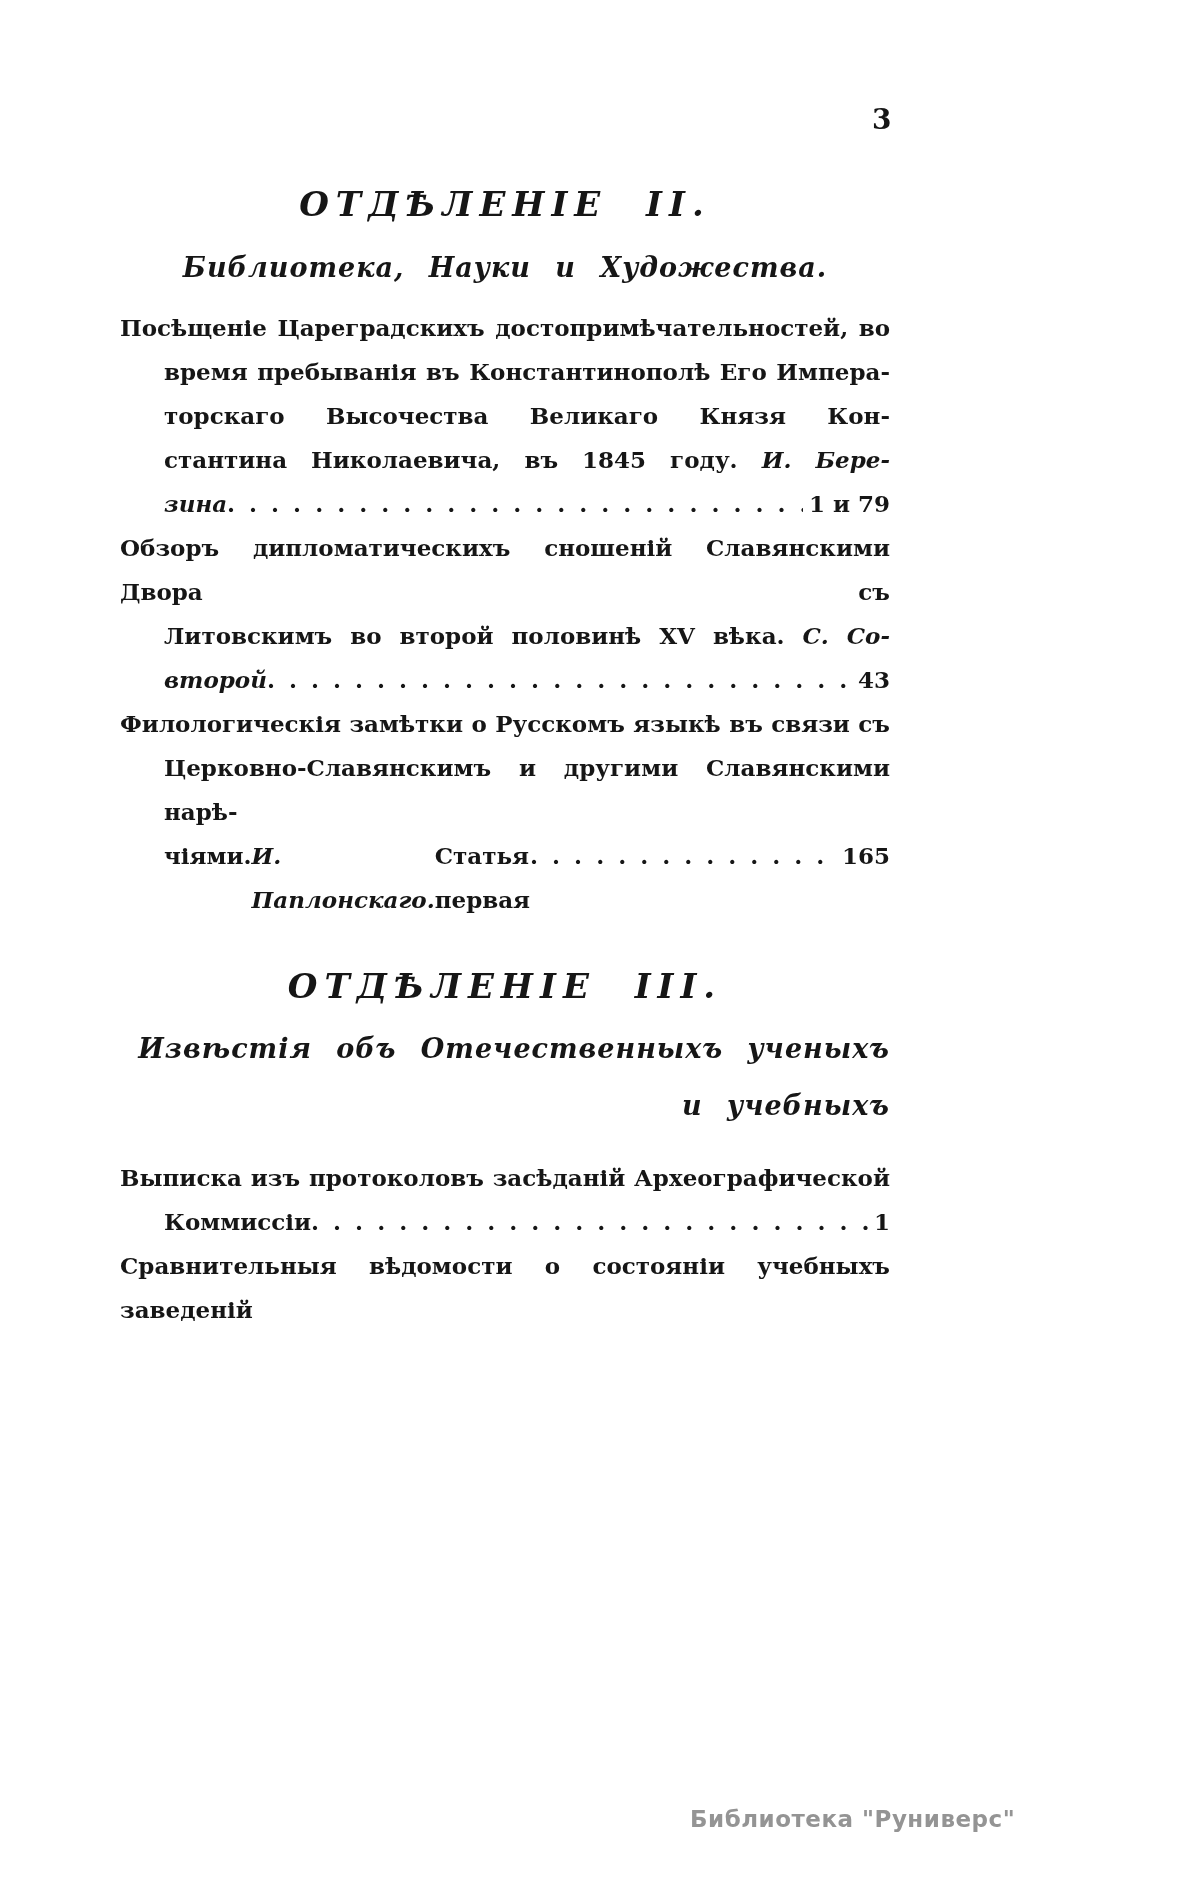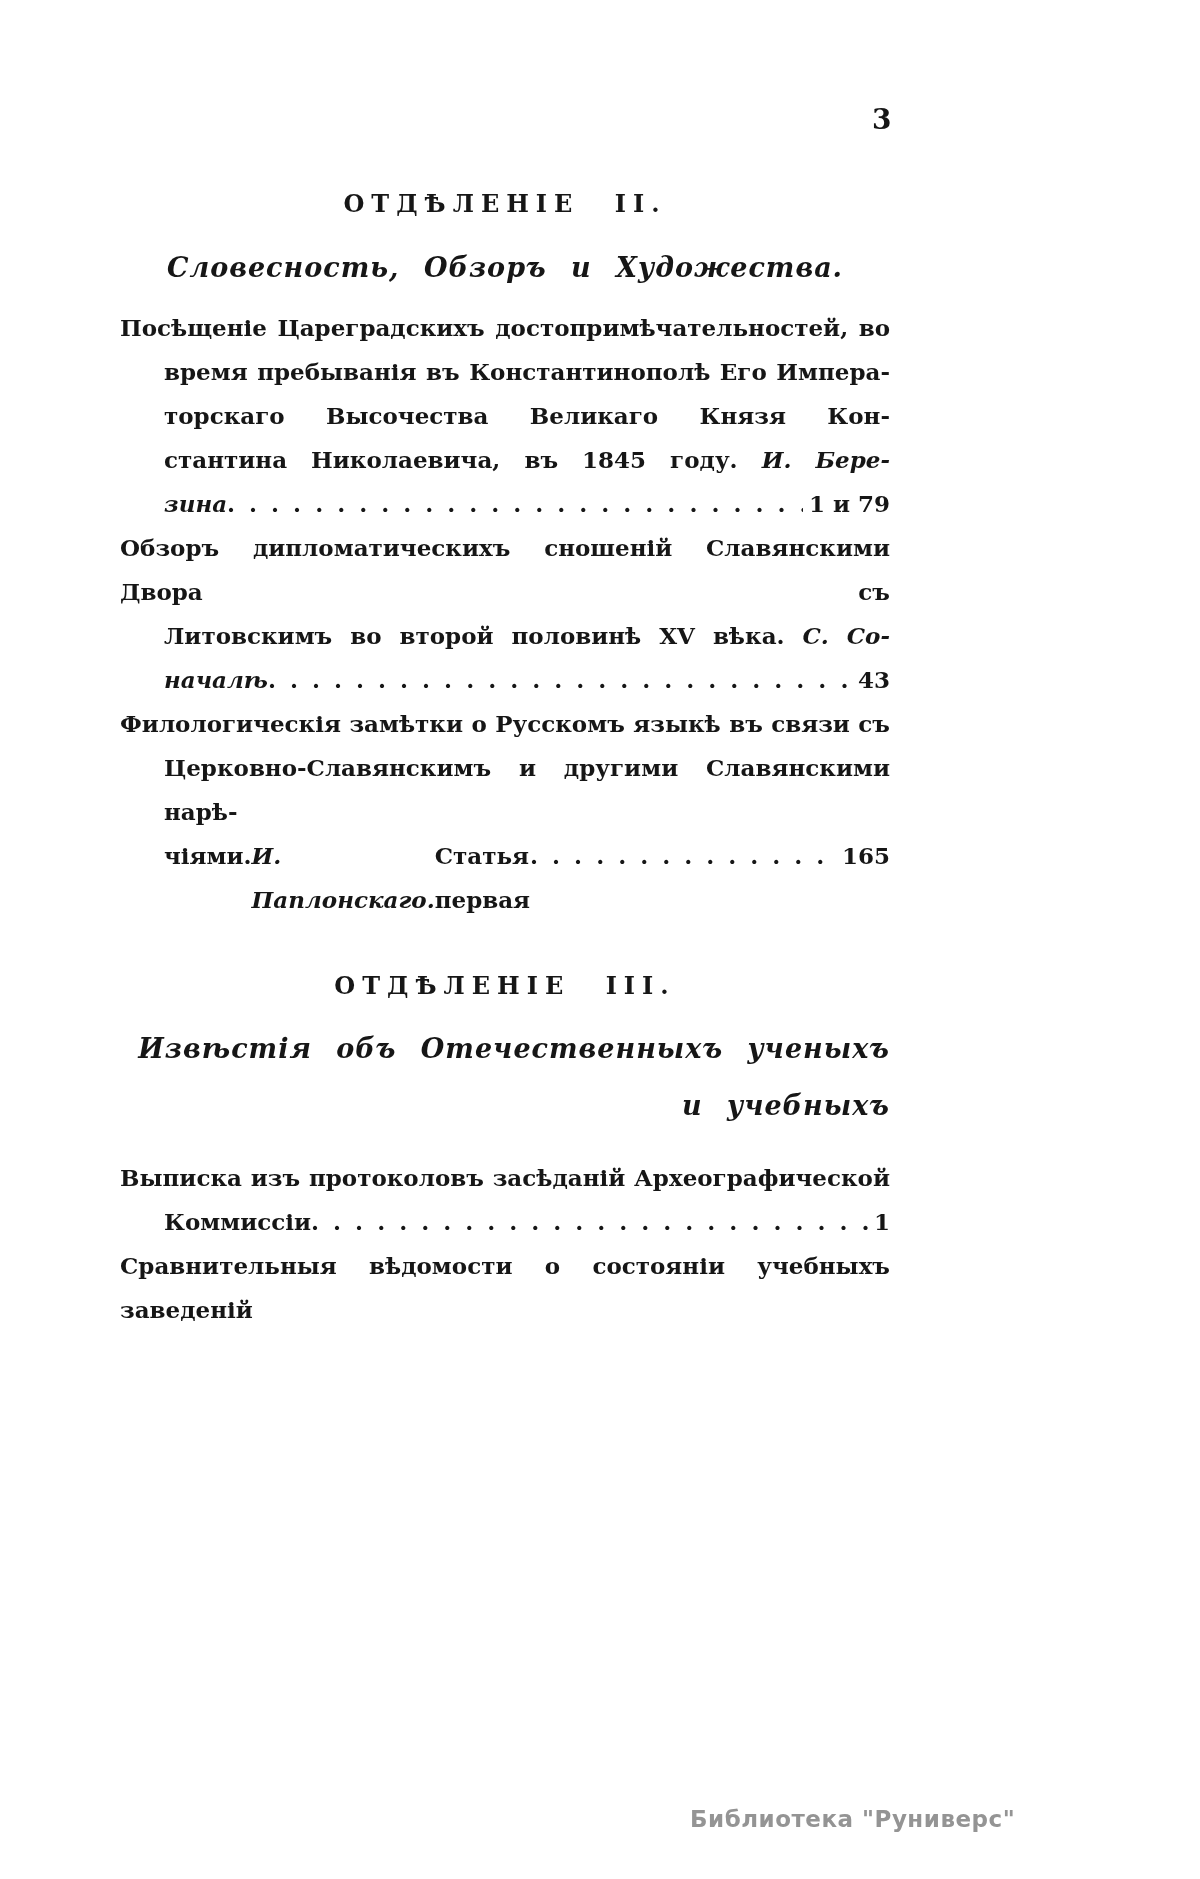--- a/index.html
+++ b/index.html
@@ -9,22 +9,22 @@
     font-family:"DejaVu Serif","Liberation Serif",serif;
     overflow:hidden;
   }
   .pagenum {
     position:absolute; top:103px; left:872px;
     font-size:28px; font-weight:bold;
   }
   .content { position:absolute; left:120px; top:0; width:770px; }
 
   .sec-title {
-    text-align:center; font-size:24px; font-weight:bold;
-    letter-spacing:7px; word-spacing:20px; line-height:40px;
+    text-align:center; font-size:34px; font-weight:bold;
+    letter-spacing:7px; word-spacing:20px; line-height:40px;font-style:italic;
   }
   .sec-sub {
     text-align:center; font-size:27px; font-weight:bold; font-style:italic;
     letter-spacing:1px; word-spacing:14px; line-height:57px;
   }
   #s2 .sec-title { margin-top:184px; }
   #s2 .sec-sub   { margin-top:24px; line-height:40px; }
   #s2 .entries   { margin-top:18px; }
   #s3 .sec-title { margin-top:44px; }
   #s3 .sec-sub   { margin-top:14px;text-align:right; }
@@ -52,40 +52,40 @@
 <body>
 
 <div class="page">
 
   <div class="pagenum">3</div>
 
   <div class="content">
 
     <div id="s2">
       <div class="sec-title">ОТДѢЛЕНІЕ II.</div>
-      <div class="sec-sub">Словесность, Обзоръ и Художества.</div>
+      <div class="sec-sub">Библиотека, Науки и Художества.</div>
       <div class="entries">
 
         <div>
           <div class="toc-line jline"><span>Посѣщеніе Цареградскихъ достопримѣчательностей, во</span></div>
           <div class="toc-line jline ind"><span>время пребыванія въ Константинополѣ Его Импера-</span></div>
           <div class="toc-line jline ind"><span>торскаго Высочества Великаго Князя Кон-</span></div>
           <div class="toc-line jline ind"><span>стантина Николаевича, въ 1845 году. </span><span class="it">И. Бере-</span></div>
           <div class="toc-line dotline ind">
               <span class="it">зина</span>
               <span class="dots"></span>
               <span class="pageno">1 и 79</span>
             </div>
         </div>
 
         <div>
           <div class="toc-line jline"><span>Обзоръ дипломатическихъ сношеній Славянскими Двора съ</span></div>
           <div class="toc-line jline ind"><span>Литовскимъ во второй половинѣ XV вѣка. </span><span class="it">С. Со-</span></div>
           <div class="toc-line dotline ind">
-              <span class="it">началѣ</span>
+              <span class="it">второй</span>
               <span class="dots"></span>
               <span class="pageno">43</span>
             </div>
         </div>
 
 
 
         <div>
           <div class="toc-line jline"><span>Филологическія замѣтки о Русскомъ языкѣ въ связи съ</span></div>
           <div class="toc-line jline ind"><span>Церковно-Славянскимъ и другими Славянскими нарѣ-</span></div>

